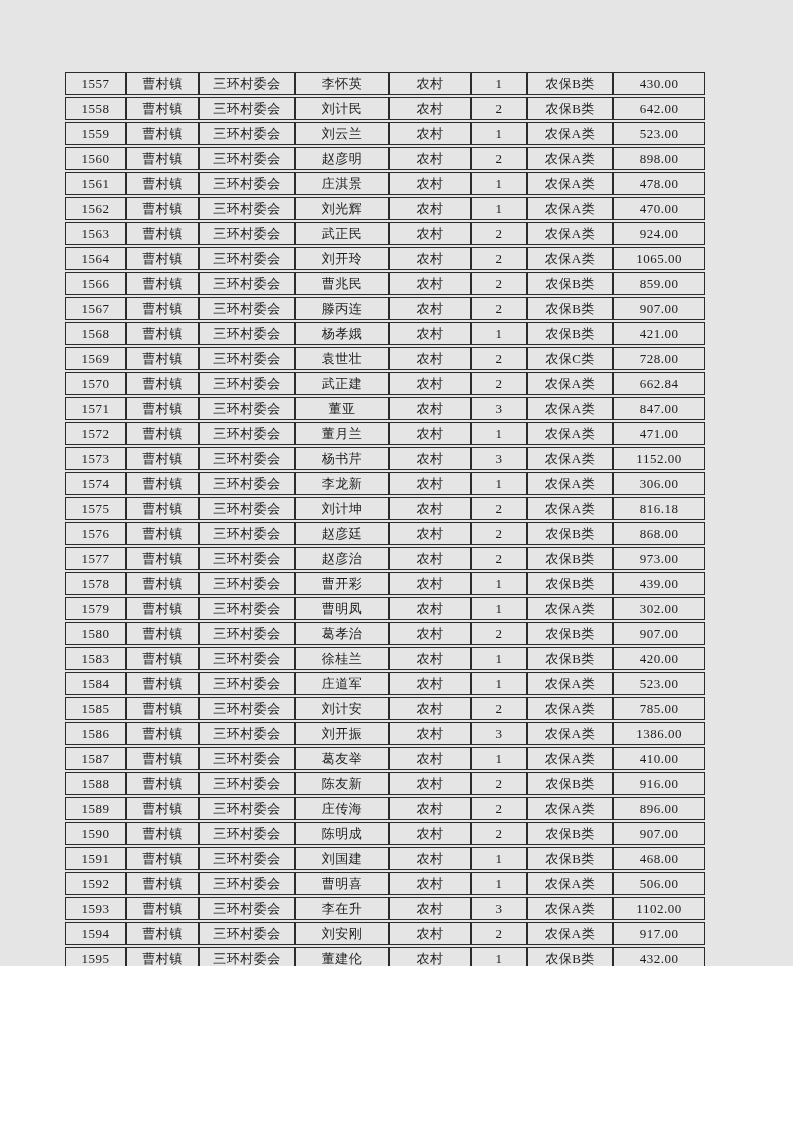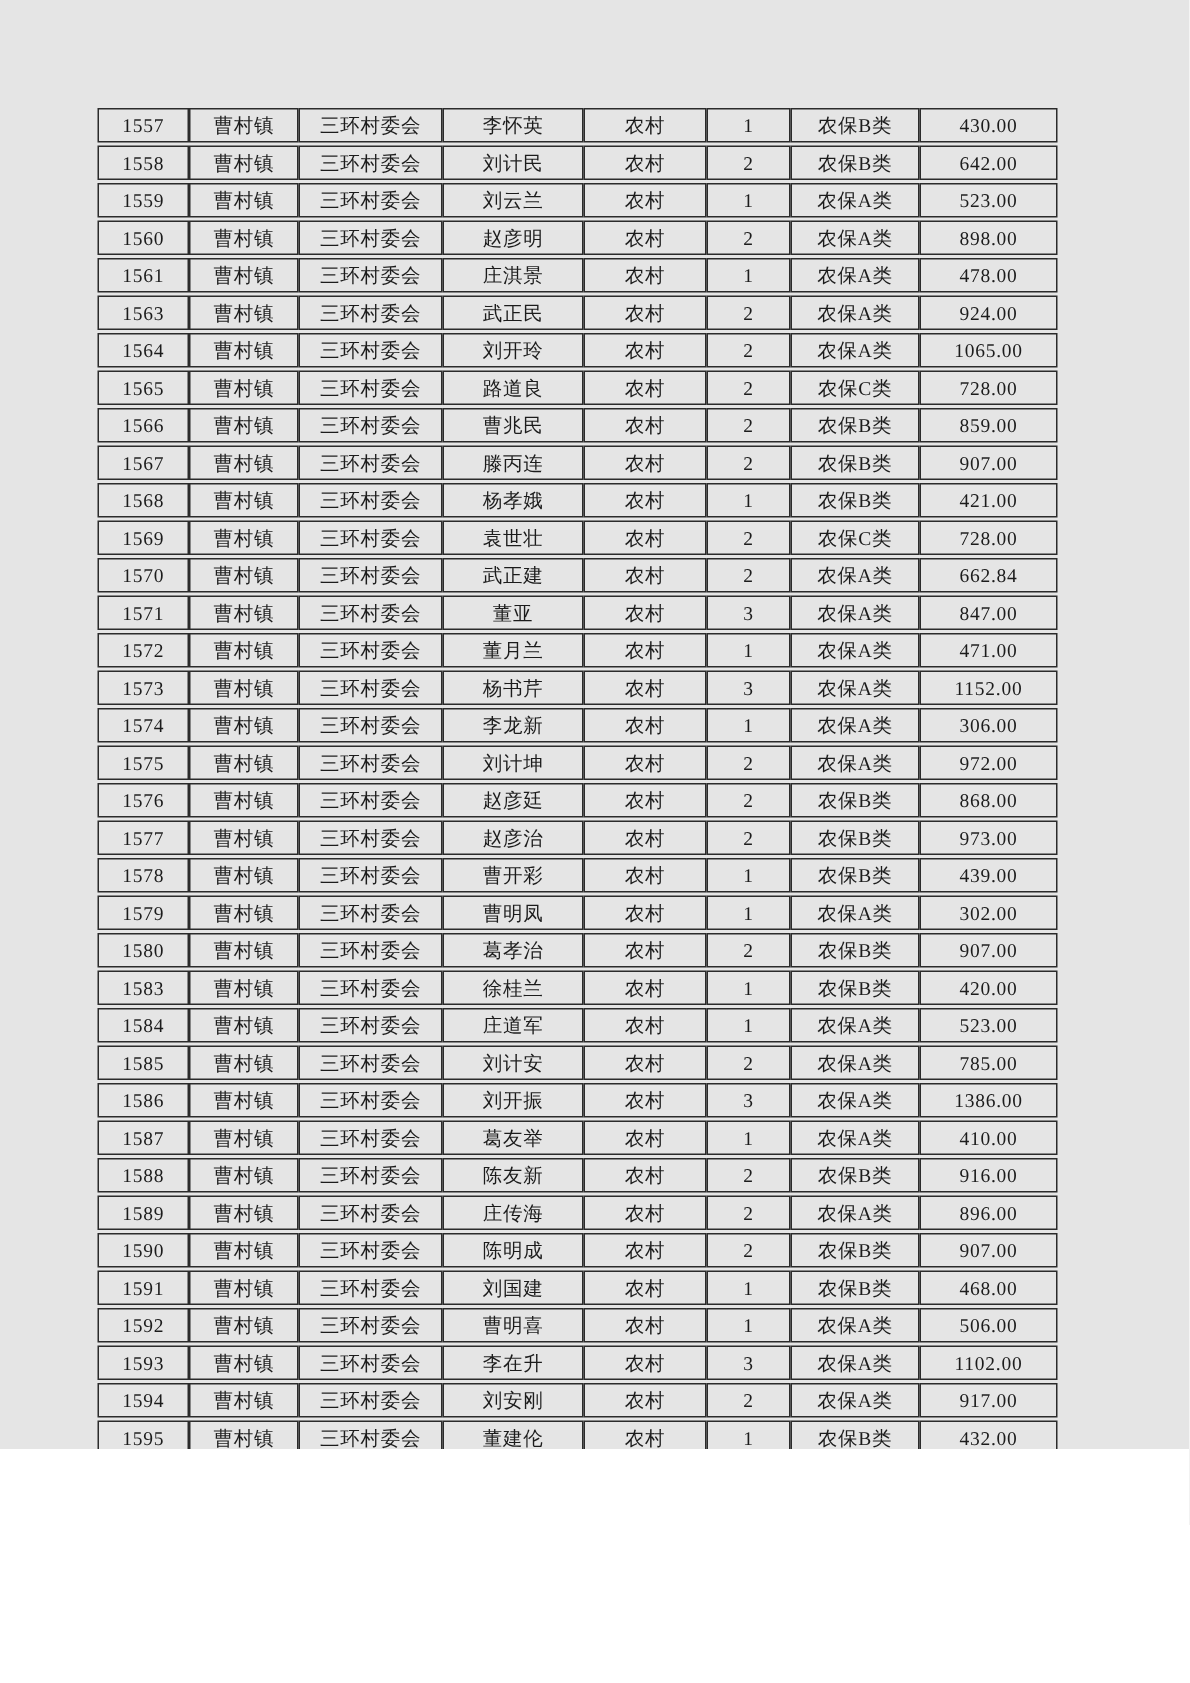--- a/index.html
+++ b/index.html
@@ -106,90 +106,90 @@
           <td>1561</td>
           <td>曹村镇</td>
           <td>三环村委会</td>
           <td>庄淇景</td>
           <td>农村</td>
           <td>1</td>
           <td>农保A类</td>
           <td>478.00</td>
         </tr>
         <tr>
+          <td>1562</td>
+          <td>曹村镇</td>
+          <td>三环村委会</td>
+          <td>刘光辉</td>
+          <td>农村</td>
+          <td>1</td>
+          <td>农保A类</td>
+          <td>470.00</td>
+        </tr>
+        <tr>
           <td>1563</td>
           <td>曹村镇</td>
           <td>三环村委会</td>
           <td>武正民</td>
           <td>农村</td>
           <td>2</td>
           <td>农保A类</td>
           <td>924.00</td>
         </tr>
         <tr>
           <td>1564</td>
           <td>曹村镇</td>
           <td>三环村委会</td>
           <td>刘开玲</td>
           <td>农村</td>
           <td>2</td>
           <td>农保A类</td>
           <td>1065.00</td>
         </tr>
         <tr>
-          <td>1565</td>
-          <td>曹村镇</td>
-          <td>三环村委会</td>
-          <td>路道良</td>
+          <td>1566</td>
+          <td>曹村镇</td>
+          <td>三环村委会</td>
+          <td>曹兆民</td>
+          <td>农村</td>
+          <td>2</td>
+          <td>农保B类</td>
+          <td>859.00</td>
+        </tr>
+        <tr>
+          <td>1567</td>
+          <td>曹村镇</td>
+          <td>三环村委会</td>
+          <td>滕丙连</td>
+          <td>农村</td>
+          <td>2</td>
+          <td>农保B类</td>
+          <td>907.00</td>
+        </tr>
+        <tr>
+          <td>1568</td>
+          <td>曹村镇</td>
+          <td>三环村委会</td>
+          <td>杨孝娥</td>
+          <td>农村</td>
+          <td>1</td>
+          <td>农保B类</td>
+          <td>421.00</td>
+        </tr>
+        <tr>
+          <td>1569</td>
+          <td>曹村镇</td>
+          <td>三环村委会</td>
+          <td>袁世壮</td>
           <td>农村</td>
           <td>2</td>
           <td>农保C类</td>
           <td>728.00</td>
         </tr>
         <tr>
-          <td>1566</td>
-          <td>曹村镇</td>
-          <td>三环村委会</td>
-          <td>曹兆民</td>
-          <td>农村</td>
-          <td>2</td>
-          <td>农保B类</td>
-          <td>859.00</td>
-        </tr>
-        <tr>
-          <td>1567</td>
-          <td>曹村镇</td>
-          <td>三环村委会</td>
-          <td>滕丙连</td>
-          <td>农村</td>
-          <td>2</td>
-          <td>农保B类</td>
-          <td>907.00</td>
-        </tr>
-        <tr>
-          <td>1568</td>
-          <td>曹村镇</td>
-          <td>三环村委会</td>
-          <td>杨孝娥</td>
-          <td>农村</td>
-          <td>1</td>
-          <td>农保B类</td>
-          <td>421.00</td>
-        </tr>
-        <tr>
-          <td>1569</td>
-          <td>曹村镇</td>
-          <td>三环村委会</td>
-          <td>袁世壮</td>
-          <td>农村</td>
-          <td>2</td>
-          <td>农保C类</td>
-          <td>728.00</td>
-        </tr>
-        <tr>
           <td>1570</td>
           <td>曹村镇</td>
           <td>三环村委会</td>
           <td>武正建</td>
           <td>农村</td>
           <td>2</td>
           <td>农保A类</td>
           <td>662.84</td>
         </tr>
         <tr>
@@ -233,21 +233,21 @@
           <td>306.00</td>
         </tr>
         <tr>
           <td>1575</td>
           <td>曹村镇</td>
           <td>三环村委会</td>
           <td>刘计坤</td>
           <td>农村</td>
           <td>2</td>
           <td>农保A类</td>
-          <td>972.00</td>
+          <td>816.18</td>
         </tr>
         <tr>
           <td>1576</td>
           <td>曹村镇</td>
           <td>三环村委会</td>
           <td>赵彦廷</td>
           <td>农村</td>
           <td>2</td>
           <td>农保B类</td>
           <td>868.00</td>

